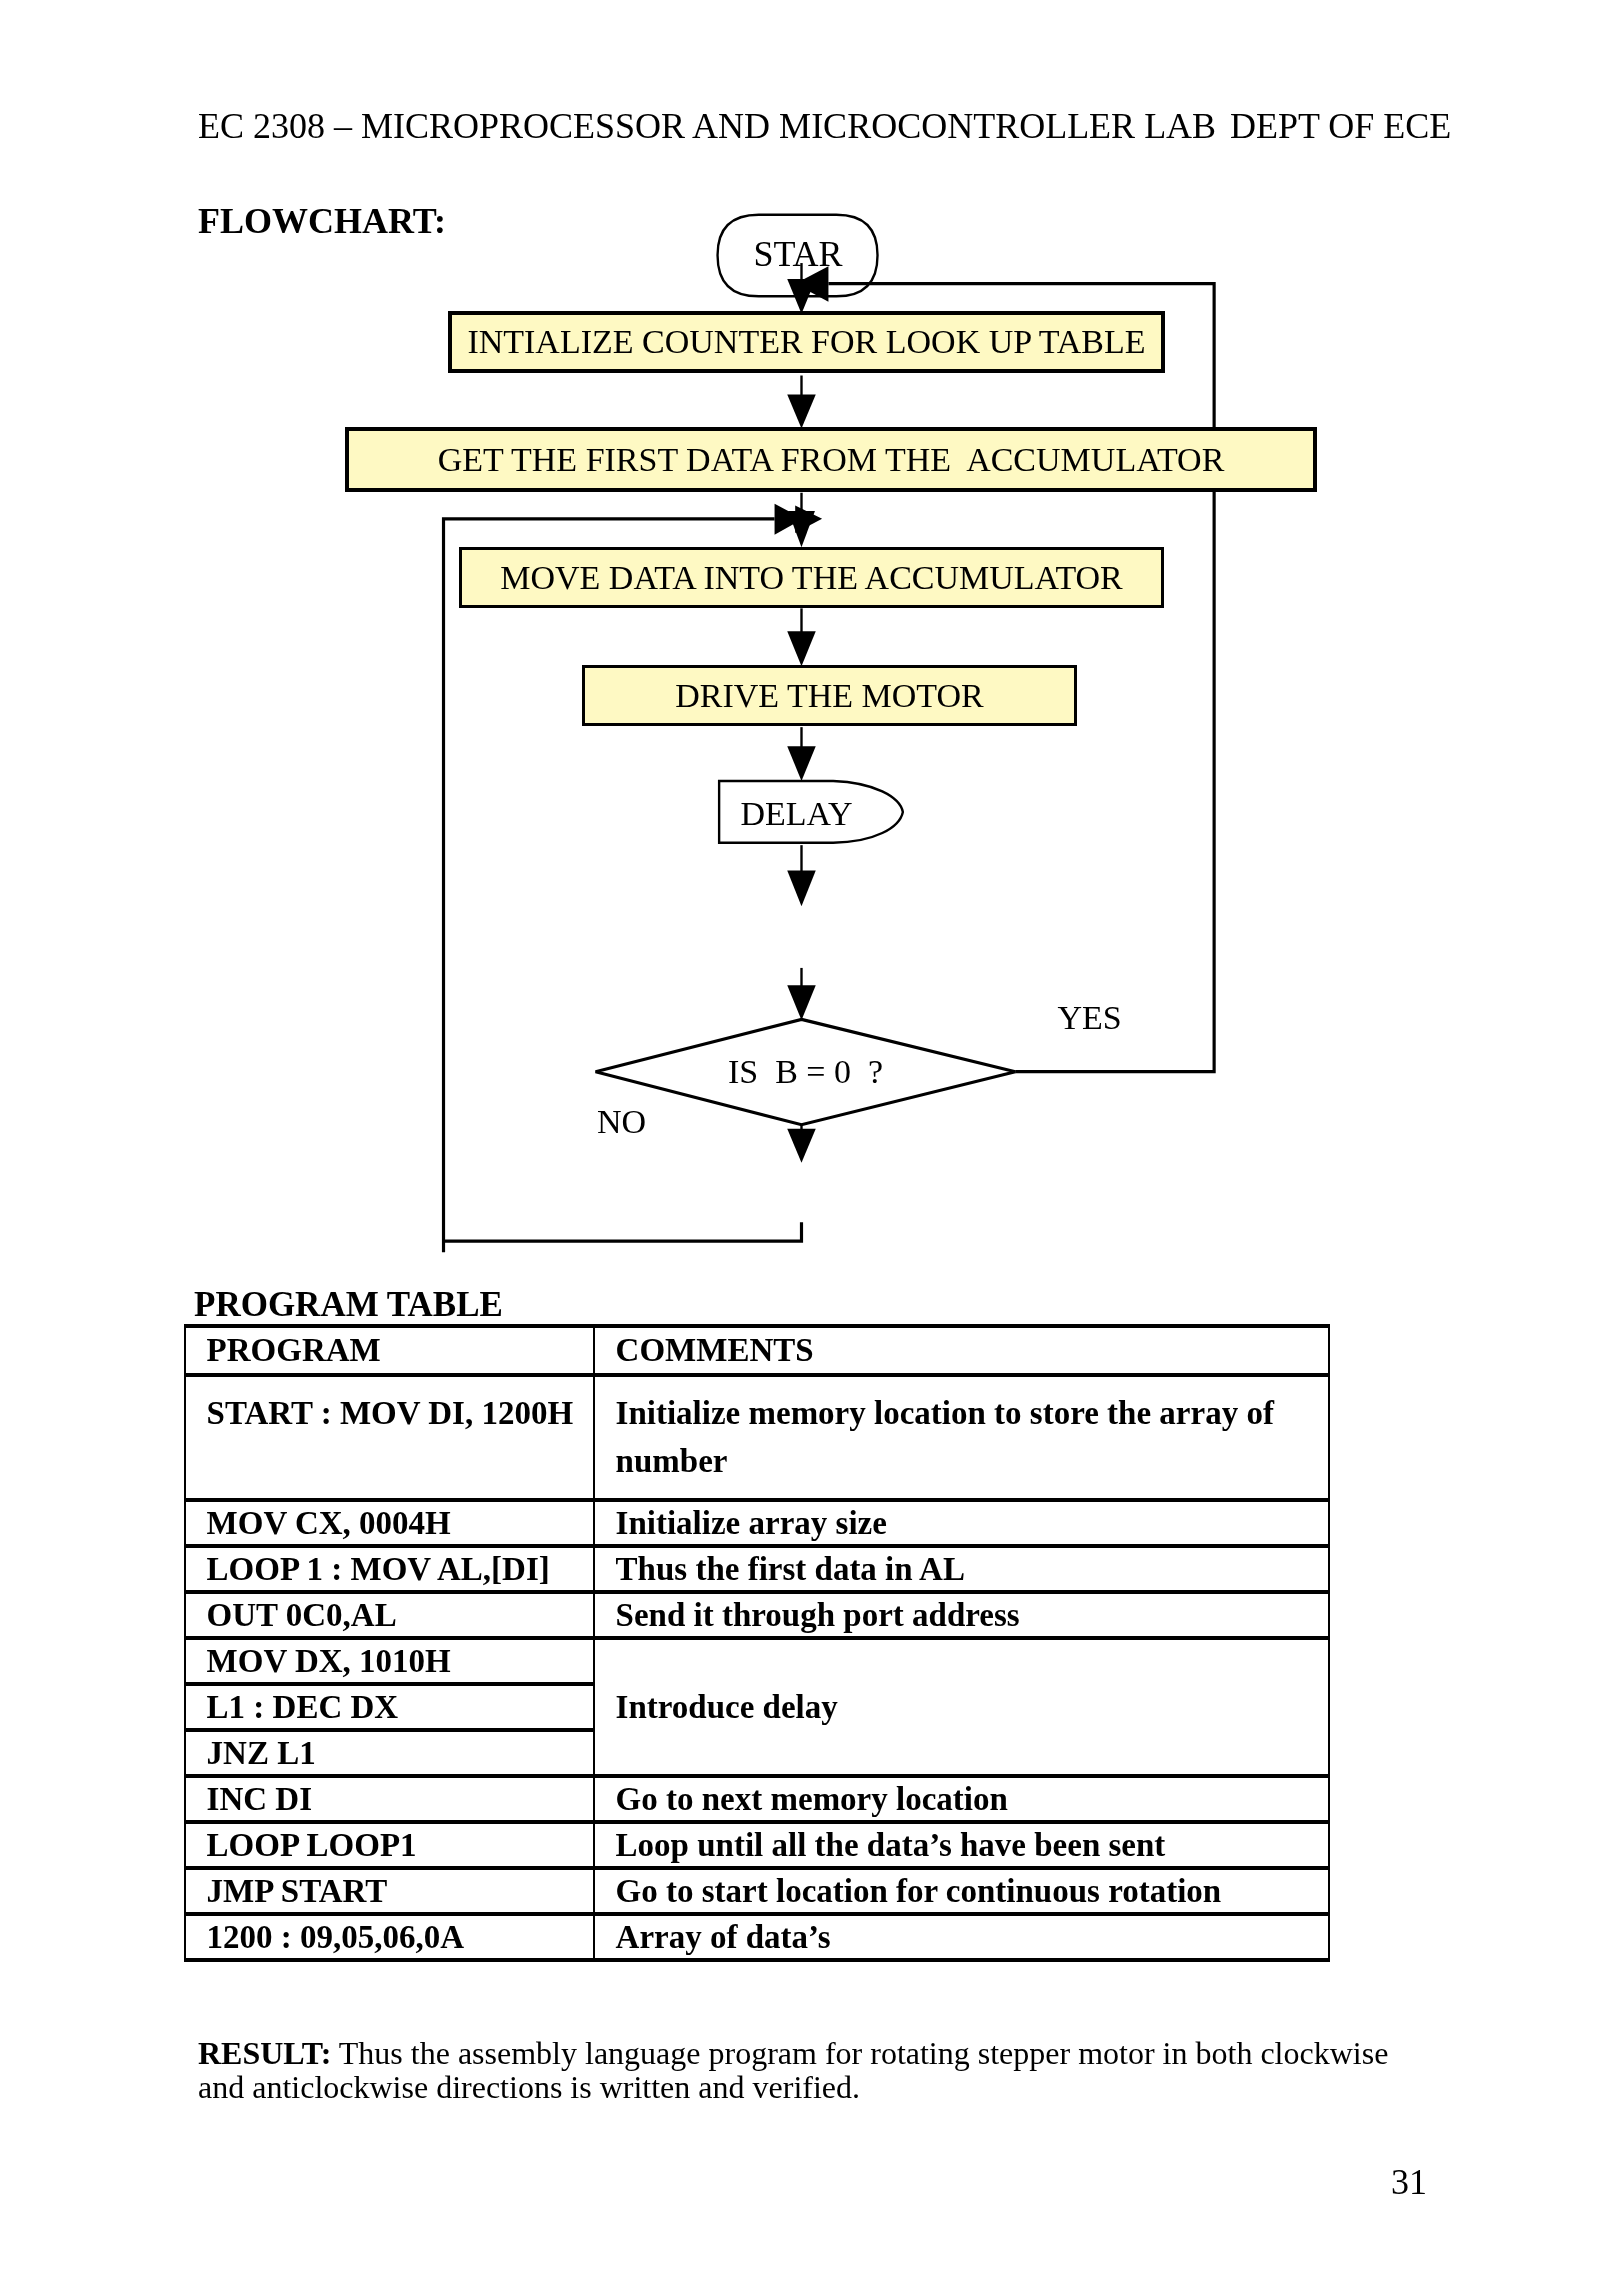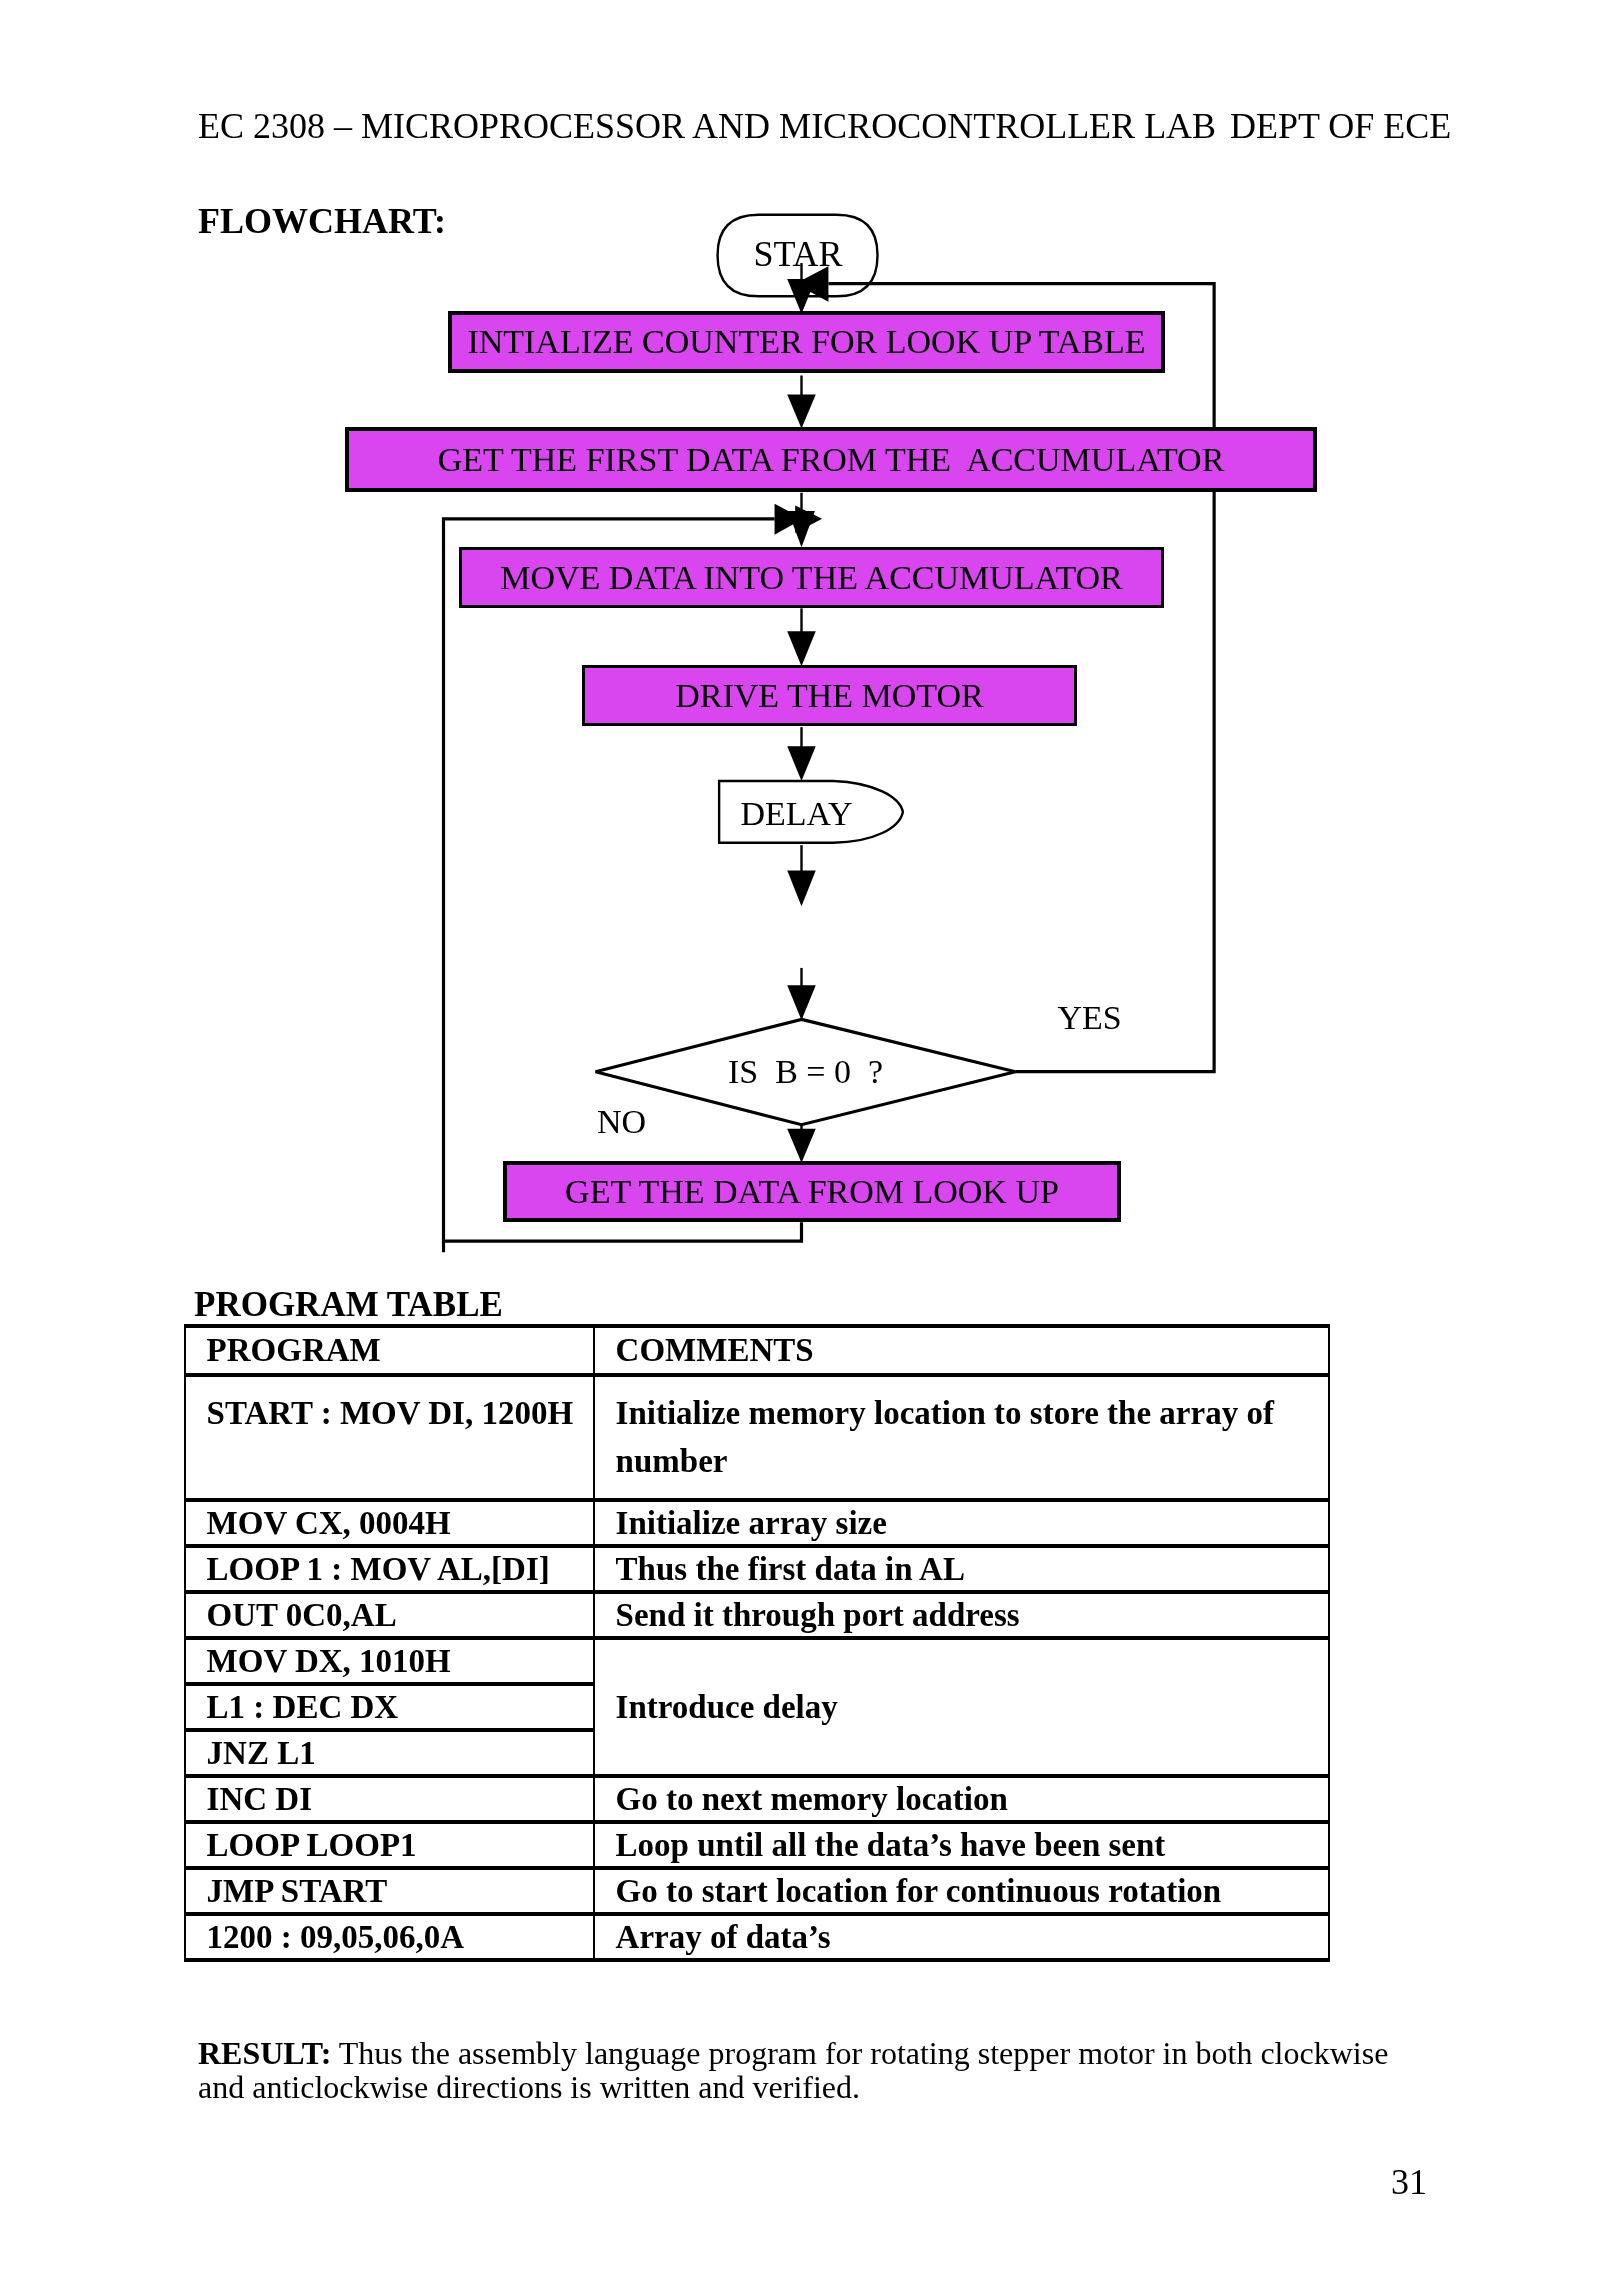--- a/index.html
+++ b/index.html
@@ -13,21 +13,21 @@
 
   
   .hdr { font-size:36px; white-space:pre; }
 
   
   .section-label { font-weight:bold; font-size:36px; white-space:pre; }
 
   
   #fc-svg { position:absolute; left:0; top:0; width:1622px; height:1307px; }
   .fc-box {
-    position:absolute; box-sizing:border-box; background:#d946ef;
+    position:absolute; box-sizing:border-box; background:#fef9c3;
     border:3.2px solid #000; display:flex; align-items:center; justify-content:center;
     font-size:34px; white-space:pre; text-align:center;
   }
   .b5 { border-width:4px; }
   .b3 { border-width:2.4px; }
   .fc-label {
     position:absolute; display:flex; align-items:center; justify-content:center;
     font-size:34px; white-space:pre; text-align:center;
   }
 
@@ -107,21 +107,20 @@
 
     <polygon points="1012,1287 1282,1353 1012,1420 752,1353" fill="#fff" stroke="#000" stroke-width="4"></polygon>
 
     <path d="M908 986 L1052 986 C1104 988 1136 1006 1140 1025 C1136 1045 1104 1063 1052 1064 L908 1064 Z" fill="#fff" stroke="#000" stroke-width="3"></path>
   </svg>
 
   <div class="fc-box b5" style="left:448px; top:311px; width:717px; height:62px;">INTIALIZE COUNTER FOR LOOK UP TABLE</div>
   <div class="fc-box b5" style="left:345px; top:427px; width:972px; height:65px;">GET THE FIRST DATA FROM THE  ACCUMULATOR</div>
   <div class="fc-box" style="left:459px; top:547px; width:705px; height:61px;">MOVE DATA INTO THE ACCUMULATOR</div>
   <div class="fc-box" style="left:582px; top:665px; width:495px; height:61px;">DRIVE THE MOTOR</div>
-  <div class="fc-box b5" style="left:503px; top:1161px; width:618px; height:61px;">GET THE DATA FROM LOOK UP</div>
 
   <div class="fc-label" style="left:718px; top:233px; width:160px; height:41px; font-size:36px;">STAR</div>
   <div class="fc-label" style="left:729px; top:792px; width:135px; height:44px;">DELAY</div>
   <div class="fc-label" style="left:673px; top:1053px; width:265px; height:38px;">IS  B = 0  ?</div>
   <div class="fc-label" style="left:1042px; top:999px; width:95px; height:38px;">YES</div>
   <div class="fc-label" style="left:586px; top:1103px; width:71px; height:38px;">NO</div>
 
   <div class="abs section-label" style="left:194px; top:1285px; font-size:35px;">PROGRAM TABLE</div>
 
   <table class="ptable abs" style="left:184px; top:1324px; width:1144px;">

